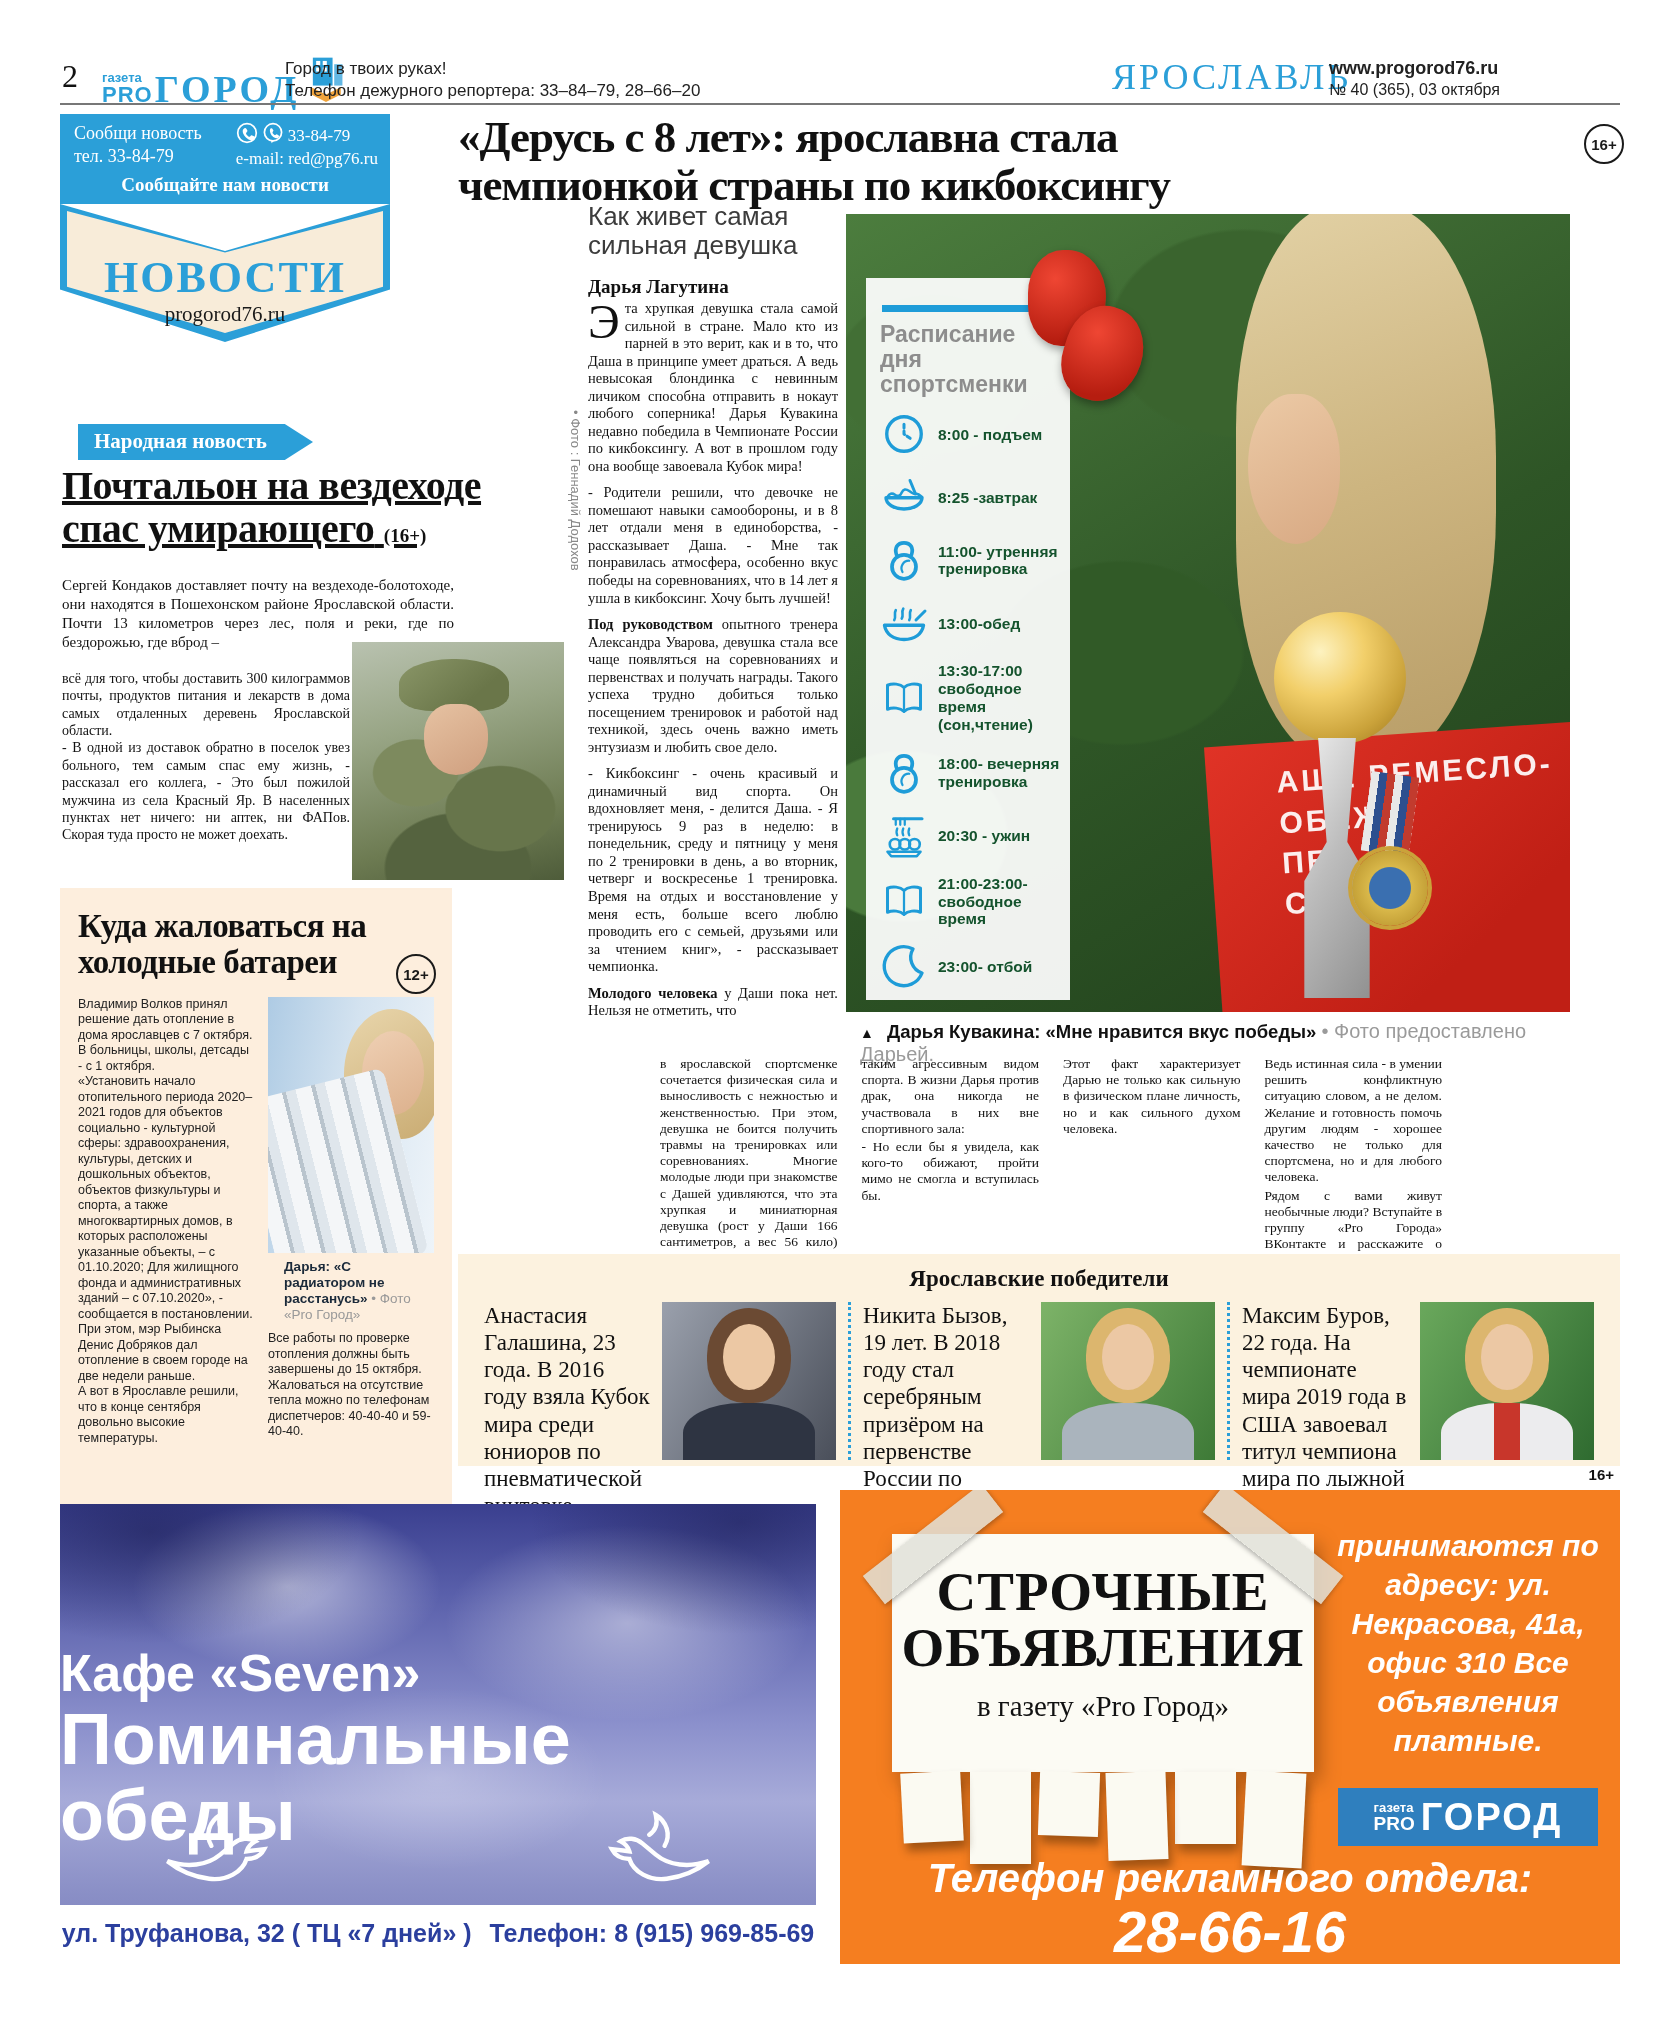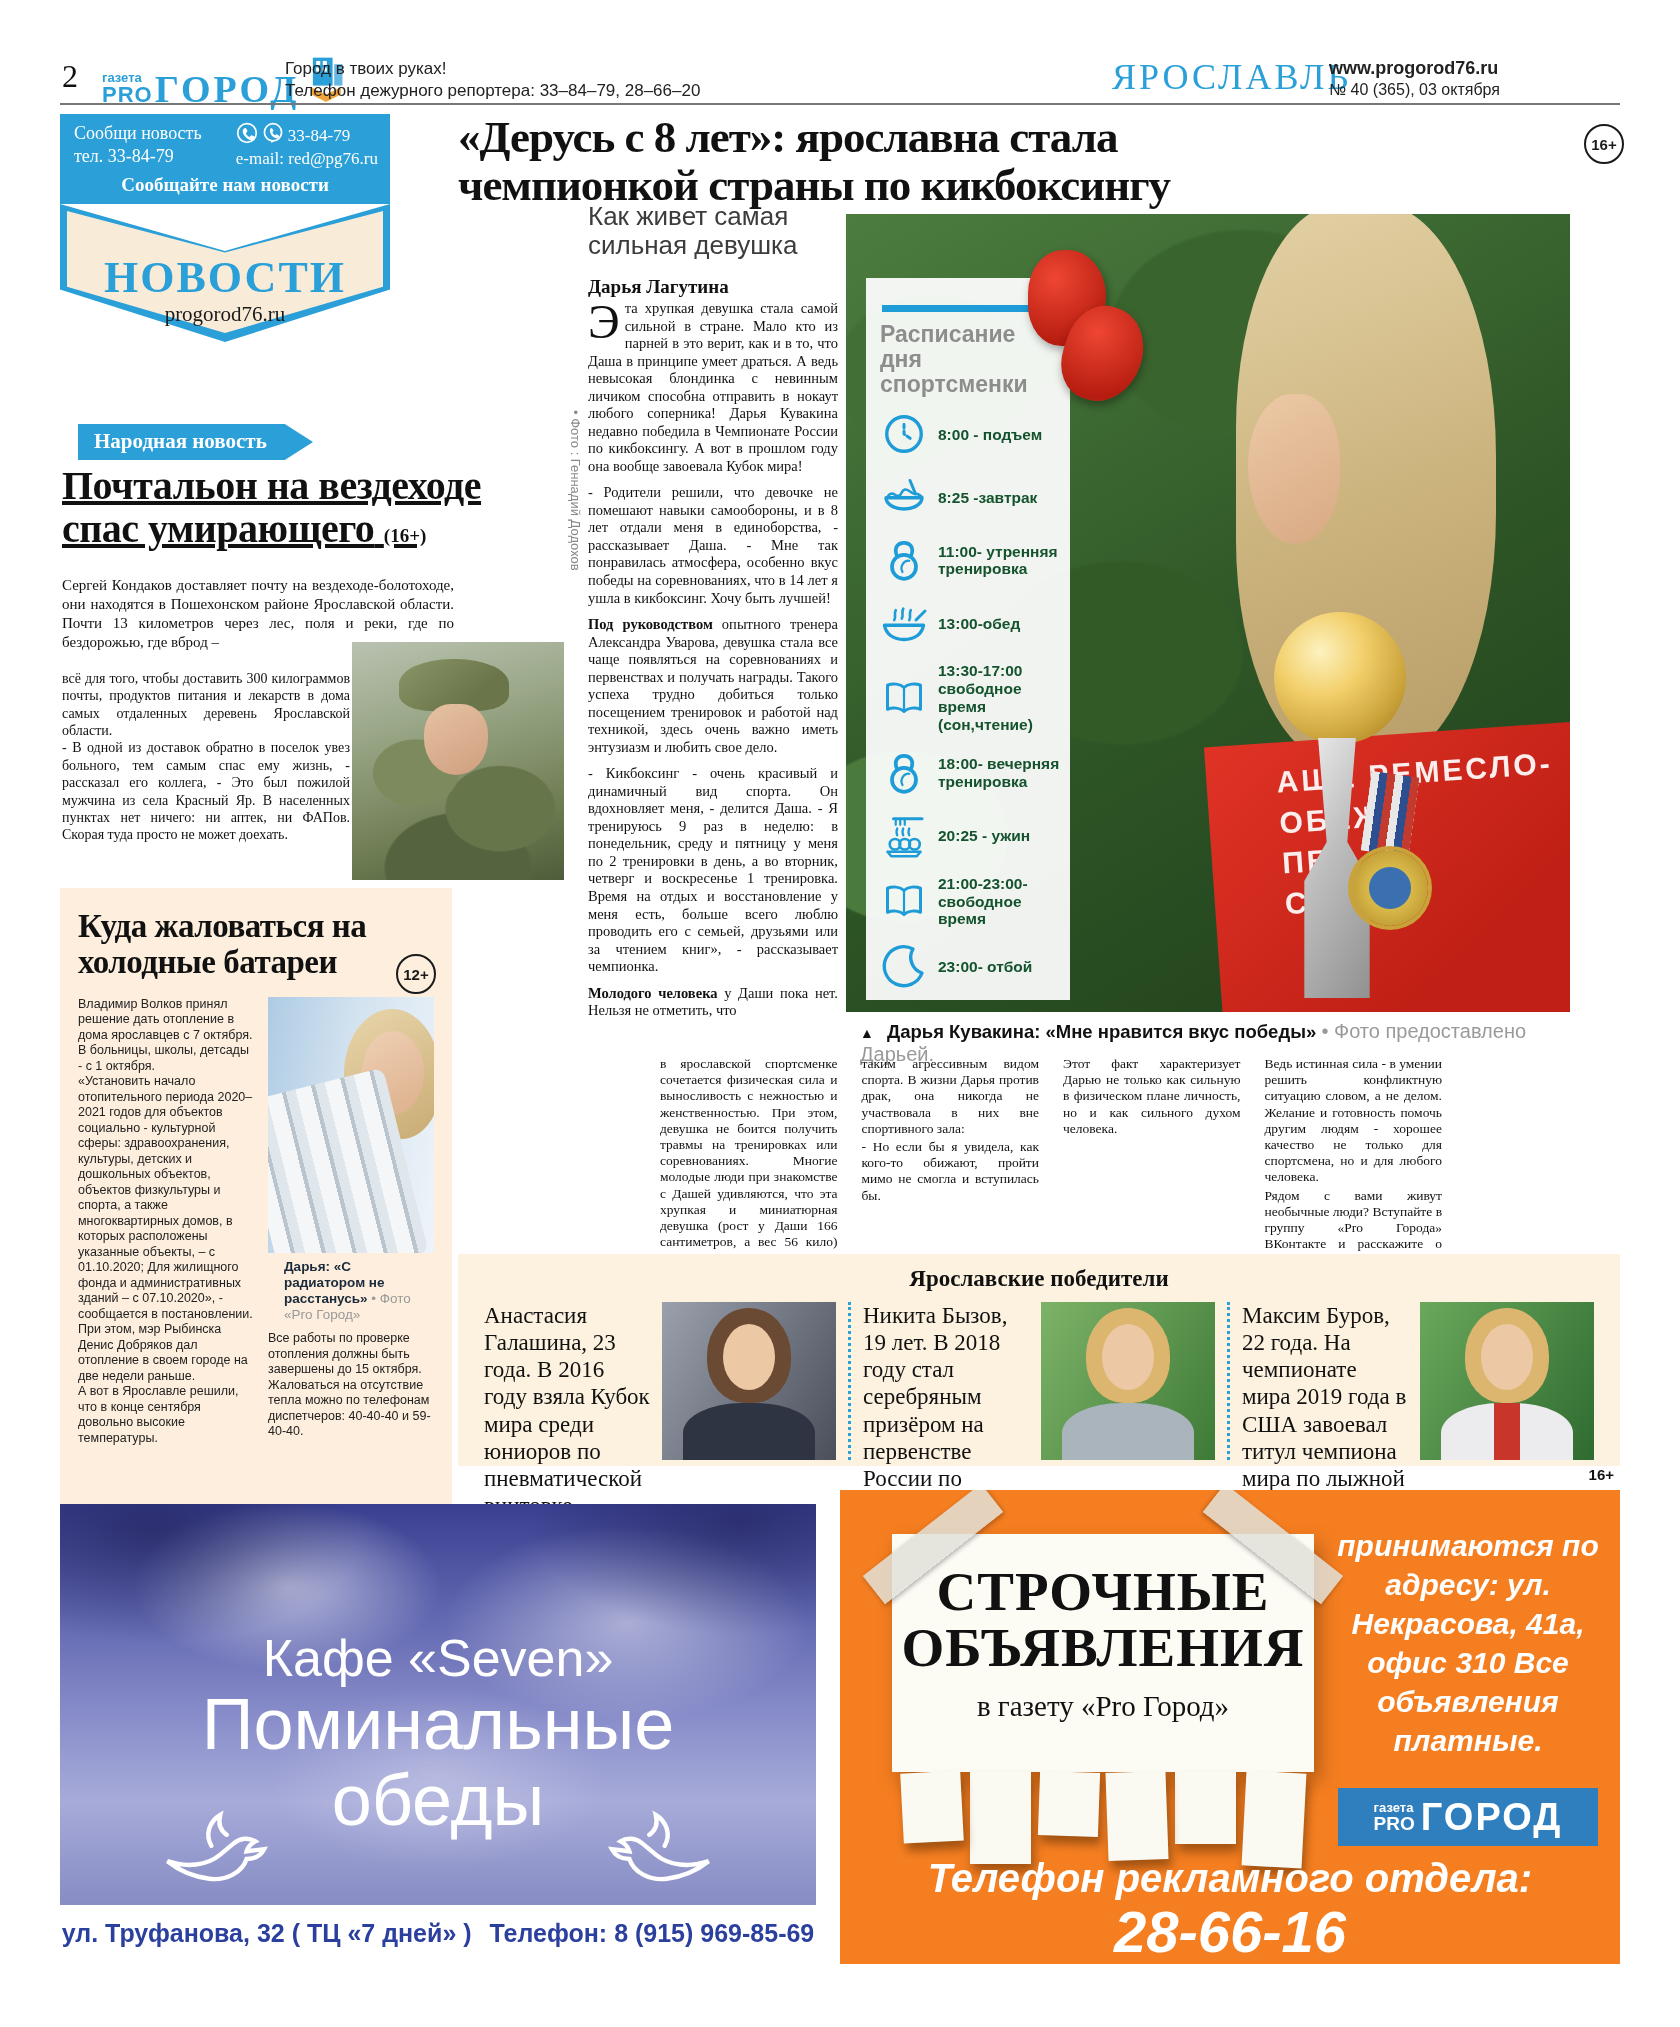--- a/index.html
+++ b/index.html
@@ -165,22 +165,22 @@
 
   
   .cafe-ad{position:absolute;left:60px;top:1504px;width:756px;height:458px;overflow:hidden;
     background:
       radial-gradient(300px 160px at 12% 6%, rgba(25,28,80,.55), transparent 70%),
       radial-gradient(300px 160px at 90% 4%, rgba(25,28,80,.5), transparent 70%),
       radial-gradient(220px 120px at 30% 18%, rgba(255,255,255,.55), transparent 70%),
       radial-gradient(260px 140px at 75% 26%, rgba(255,255,255,.45), transparent 70%),
       radial-gradient(240px 130px at 50% 60%, rgba(255,255,255,.25), transparent 70%),
       linear-gradient(180deg,#3a3f8f 0%,#5a60ab 20%,#8b90cc 48%,#a7abd9 65%,#8a8fc6 85%,#7b80bb 100%);}
-  .cafe-text{position:absolute;left:0;right:0;top:126px;text-align:center;color:#fff;
-    font-family:"Liberation Sans",sans-serif;font-weight:normal;}
+  .cafe-text{position:absolute;left:0;right:0;top:141px;color:#fff;
+    font-family:"Liberation Sans",sans-serif;font-weight:bold;}
   .cafe-line1{font-size:52px;line-height:1.1;}
   .cafe-line2{font-size:72px;line-height:1.05;}
   .cafe-line3{font-size:72px;line-height:1.05;}
   .dove{position:absolute;top:300px;width:132px;height:86px;}
   .dove.left{left:92px;}
   .dove.right{right:92px;transform:scaleX(-1);}
   .cafe-strip{position:absolute;left:0;right:0;bottom:0;height:57px;background:#fff;
     display:flex;align-items:center;justify-content:center;gap:18px;
     font-family:"Liberation Sans",sans-serif;font-weight:bold;font-size:25px;color:#2b3f9e;}
 
@@ -406,21 +406,21 @@
           <div class="sched-row" data-name="schedule-item">
             <span class="sched-icon" data-name="noodles-icon"><svg viewBox="0 0 64 64" fill="none" stroke="currentColor" stroke-linecap="round" stroke-linejoin="round">
                 <path stroke-width="4" d="M18 9h38"></path>
                 <path stroke-width="3" d="M21 9v8M27 9v8M33 9v8"></path>
                 <path stroke-width="3" d="M23 22q-2 5 0 9M31 22q-2 5 0 9M39 22q-2 5 0 9"></path>
                 <circle cx="20" cy="43" r="7" stroke-width="3.5"></circle>
                 <circle cx="33" cy="43" r="7" stroke-width="3.5"></circle>
                 <circle cx="46" cy="43" r="7" stroke-width="3.5"></circle>
                 <path stroke-width="3.5" d="M10 53h44l-5 6H15z"></path>
               </svg></span>
-            <div class="sched-text" data-name="schedule-item-text">20:25 - ужин</div>
+            <div class="sched-text" data-name="schedule-item-text">20:30 - ужин</div>
           </div>
           <div class="sched-row" data-name="schedule-item">
             <span class="sched-icon" data-name="book-icon"><svg viewBox="0 0 64 64" fill="none" stroke="currentColor" stroke-linecap="round" stroke-linejoin="round">
                 <path stroke-width="4" d="M32 18c-5-5-15-6-22-3v32c7-3 17-2 22 3 5-5 15-6 22-3V15c-7-3-17-2-22 3z"></path>
                 <path stroke-width="3" d="M32 18v32"></path>
               </svg></span>
             <div class="sched-text" data-name="schedule-item-text">21:00-23:00- свободное время</div>
           </div>
           <div class="sched-row" data-name="schedule-item">
             <span class="sched-icon" data-name="moon-icon"><svg viewBox="0 0 64 64" fill="none" stroke="currentColor" stroke-linecap="round" stroke-linejoin="round">

